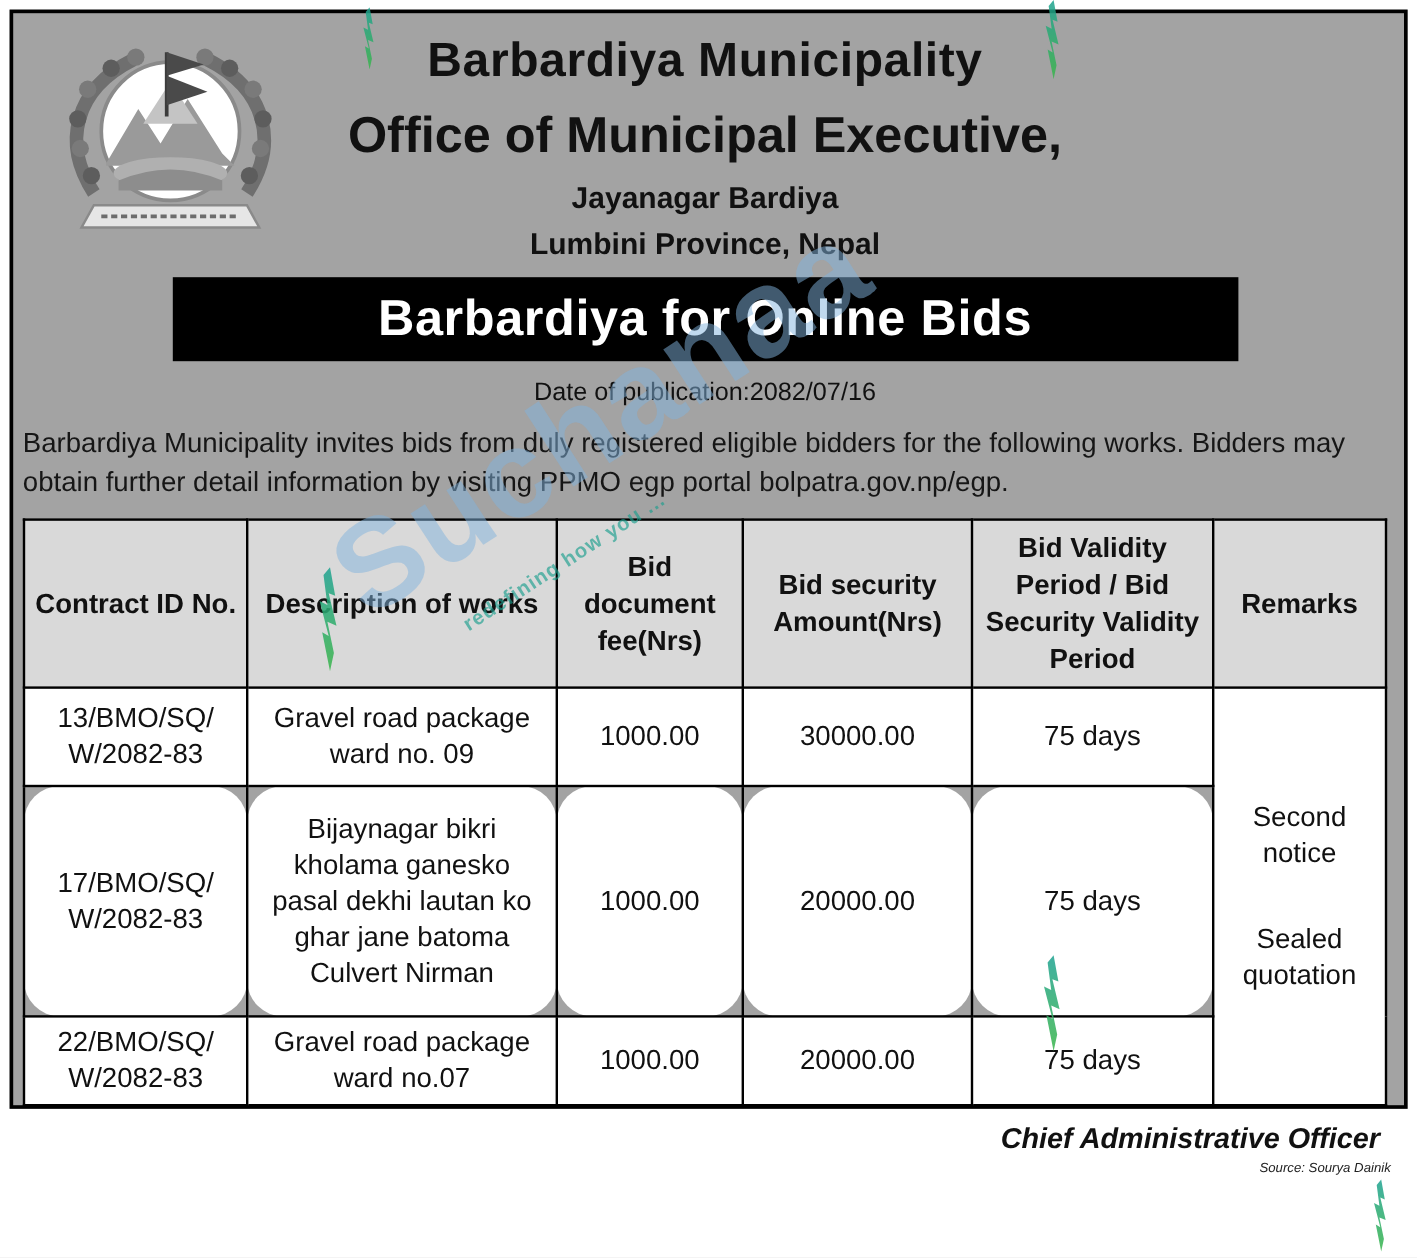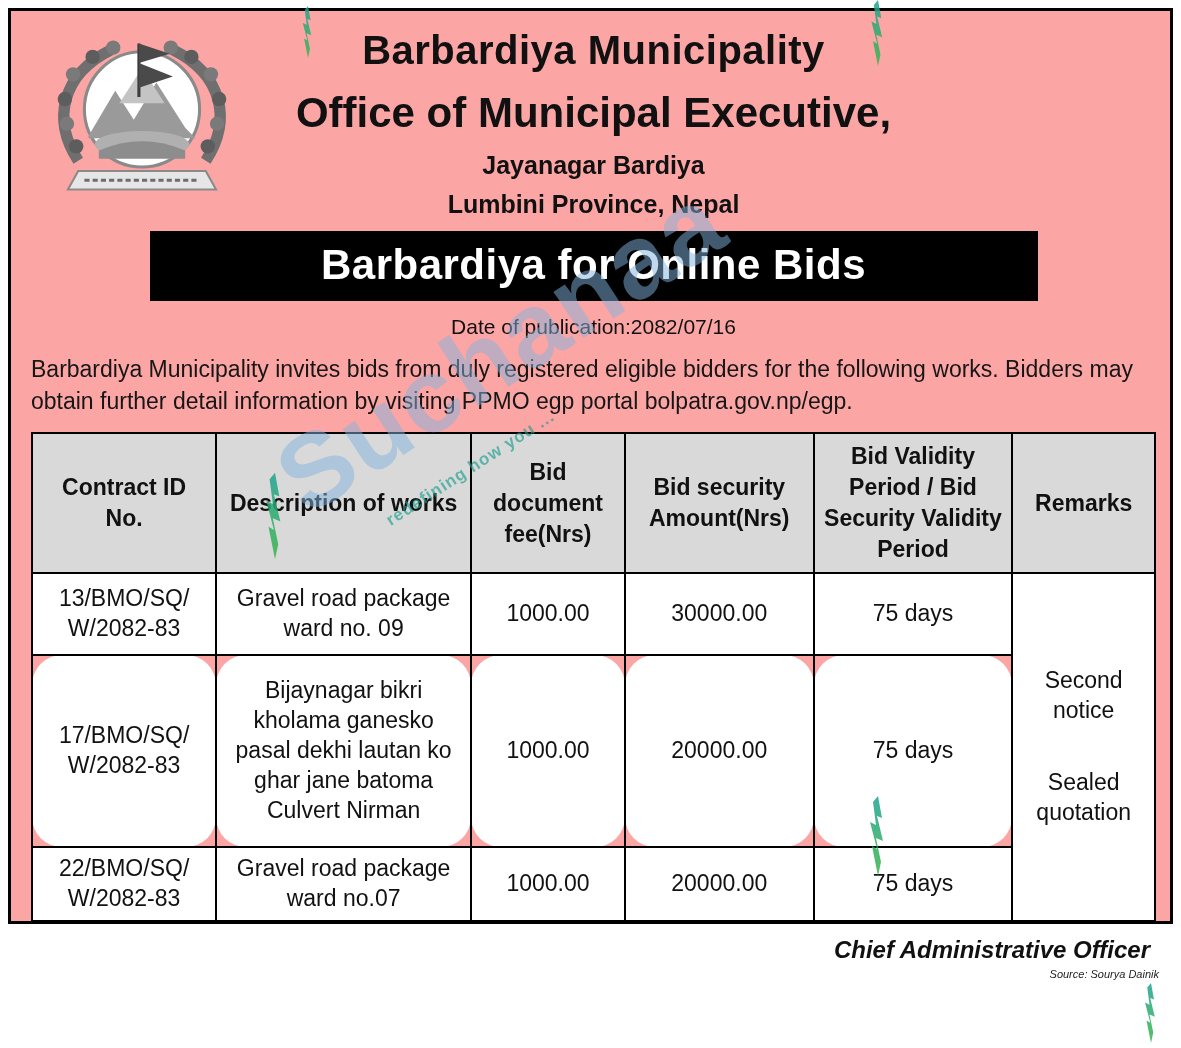--- a/index.html
+++ b/index.html
@@ -1,18 +1,18 @@
 <!DOCTYPE html>
 <html><head>
 <meta charset="utf-8">
 <style>
   html,body{margin:0;padding:0;background:#ffffff;}
   body{font-family:"Liberation Sans", sans-serif; color:#111;}
   .page{position:relative;width:1181px;height:1048px;background:#fff;overflow:hidden;margin:0 auto;}
-  .frame{position:absolute;left:8px;top:8px;width:1165px;height:916px;border:3px solid #000;box-sizing:border-box;padding:6px 14px 0 20px;background:#fca5a5;}
+  .frame{position:absolute;left:8px;top:8px;width:1165px;height:916px;border:3px solid #000;box-sizing:border-box;padding:6px 14px 0 8px;background:#a3a3a3;}
   .emblem{position:absolute;left:26px;top:14px;width:210px;height:180px;}
   .head-line{text-align:center;line-height:1.15;}
   .muni-title{font-size:40px;font-weight:700;margin-top:10px;letter-spacing:.5px;}
   .office-title{font-size:42px;font-weight:700;margin-top:16px;}
   .addr1{font-size:25px;font-weight:700;margin-top:14px;}
   .addr2{font-size:25px;font-weight:700;margin-top:10px;}
   .banner{background:#000;color:#fff;width:888px;margin:12px auto 0 auto;text-align:center;font-size:42px;font-weight:700;padding:10px 0 12px 0;letter-spacing:.5px;}
   .pub-date{text-align:center;font-size:21px;font-weight:400;margin-top:14px;}
   .intro{font-size:23px;line-height:1.42;margin-top:14px;color:#161616;}
   table.bids{border-collapse:collapse;width:100%;margin-top:14px;table-layout:fixed;}

